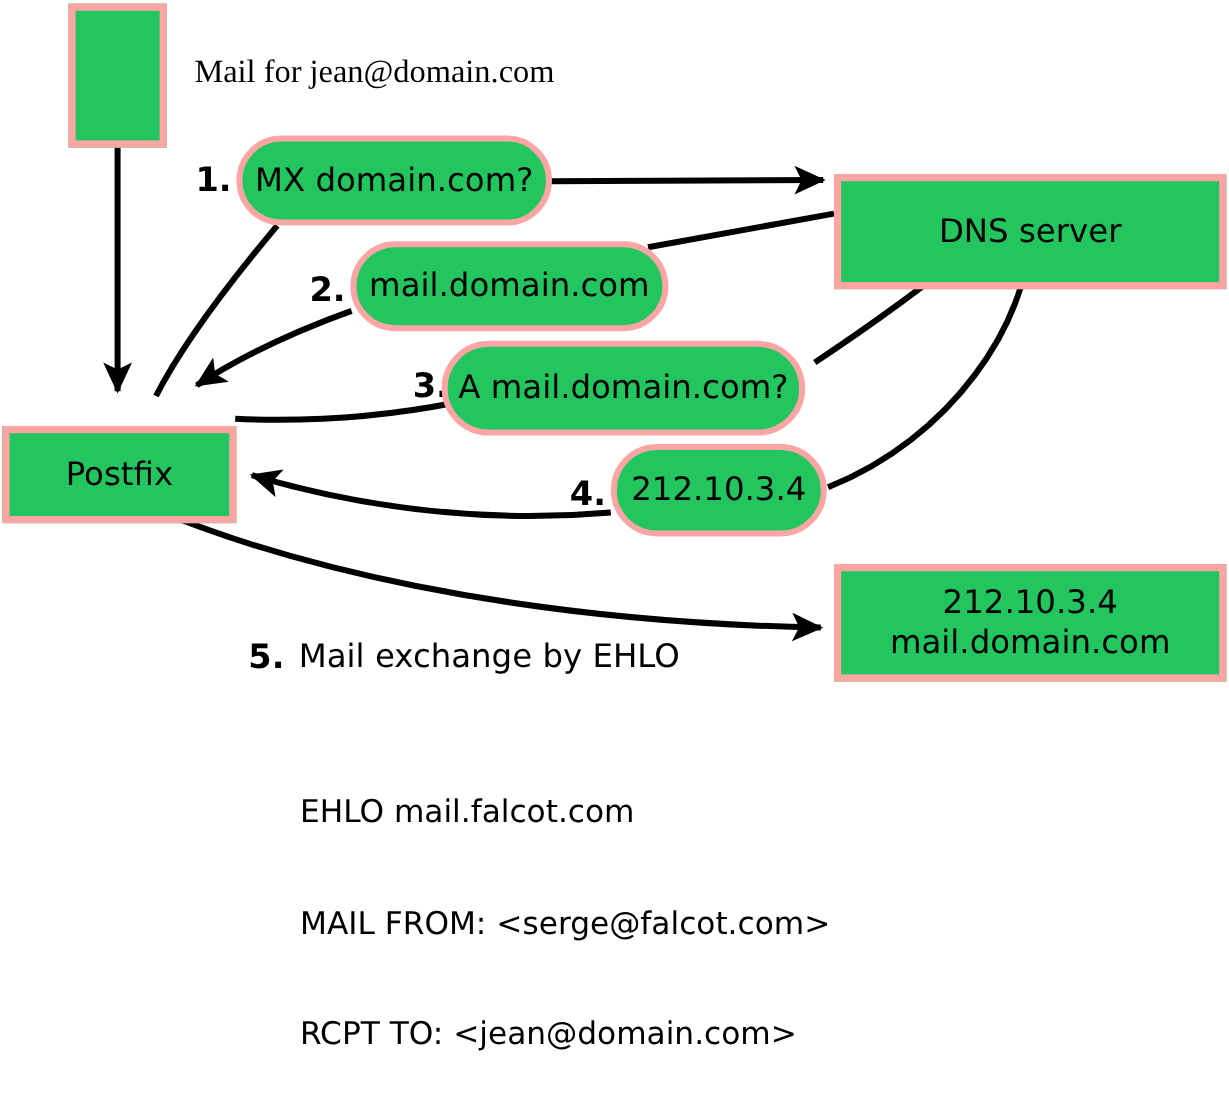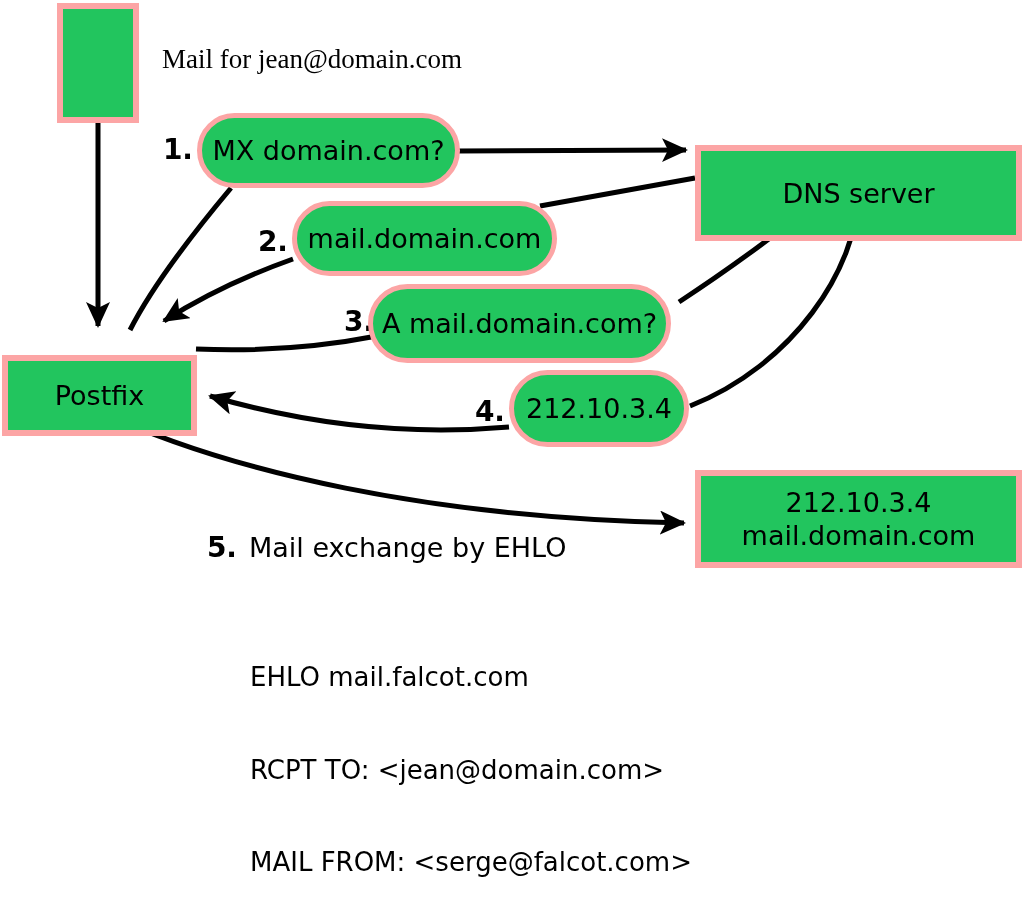--- a/index.html
+++ b/index.html
@@ -81,22 +81,22 @@
   <div id="pill3" class="node pill">A mail.domain.com?</div>
 
   <div id="num4" class="num">4.</div>
   <div id="pill4" class="node pill">212.10.3.4</div>
 
   <div id="num5" class="num">5.</div>
   <div id="step5-label" class="txt">Mail exchange by EHLO</div>
 
   <div id="smtp" class="smtp">
     <div>EHLO mail.falcot.com</div>
+    <div>MAIL FROM: &lt;serge@falcot.com&gt;</div>
     <div>RCPT TO: &lt;jean@domain.com&gt;</div>
-    <div>MAIL FROM: &lt;serge@falcot.com&gt;</div>
     
     
     
     
     
     
     
   </div>
 
 </div>

